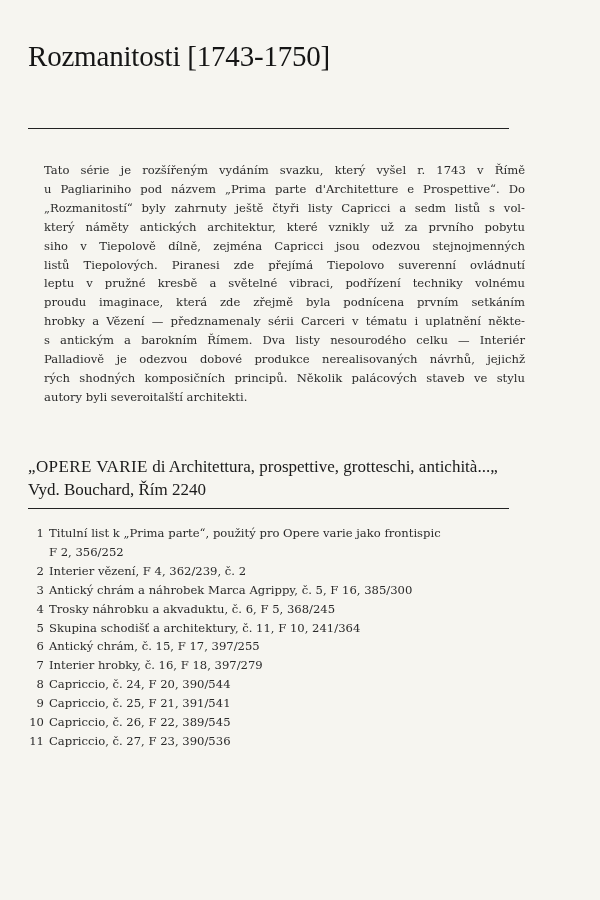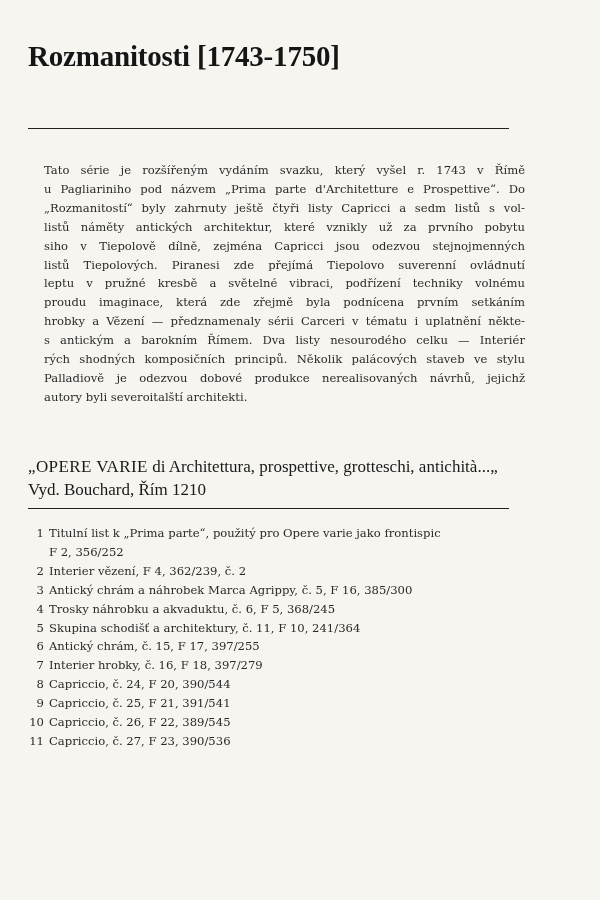--- a/index.html
+++ b/index.html
@@ -13,21 +13,21 @@
       position: relative;
       overflow: hidden;
       color: #1c1c1c;
     }
     .title {
       position: absolute;
       left: 28px;
       top: 40px;
       font-family: "Liberation Serif", "DejaVu Serif", serif;
       font-size: 29px;
-      font-weight: bold;
+      font-weight: normal;
       letter-spacing: -0.2px;
       margin: 0;
       color: #151515;
       white-space: nowrap;
     }
     .rule {
       position: absolute;
       left: 28px;
       width: 481px;
       height: 0;
@@ -108,35 +108,35 @@
 <body>
 
 <h1 class="title">Rozmanitosti [1743-1750]</h1>
 
 <div class="rule r1"></div>
 
 <div class="body-text">
   <span class="line">Tato série je rozšířeným vydáním svazku, který vyšel r. 1743 v Římě</span>
   <span class="line">u Pagliariniho pod názvem „Prima parte d'Architetture e Prospettive“. Do</span>
   <span class="line">„Rozmanitostí“ byly zahrnuty ještě čtyři listy Capricci a sedm listů s vol-</span>
-  <span class="line">listů náměty antických architektur, které vznikly už za prvního pobytu</span>
+  <span class="line">který náměty antických architektur, které vznikly už za prvního pobytu</span>
   <span class="line">siho v Tiepolově dílně, zejména Capricci jsou odezvou stejnojmenných</span>
   <span class="line">listů Tiepolových. Piranesi zde přejímá Tiepolovo suverenní ovládnutí</span>
   <span class="line">leptu v pružné kresbě a světelné vibraci, podřízení techniky volnému</span>
   <span class="line">proudu imaginace, která zde zřejmě byla podnícena prvním setkáním</span>
   <span class="line">hrobky a Vězení — předznamenaly sérii Carceri v tématu i uplatnění někte-</span>
   <span class="line">s antickým a barokním Římem. Dva listy nesourodého celku — Interiér</span>
+  <span class="line">Palladiově je odezvou dobové produkce nerealisovaných návrhů, jejichž</span>
   <span class="line">rých shodných komposičních principů. Několik palácových staveb ve stylu</span>
-  <span class="line">Palladiově je odezvou dobové produkce nerealisovaných návrhů, jejichž</span>
   <span class="line last">autory byli severoitalští architekti.</span>
 </div>
 
 <div class="edition">
   <div><span class="caps">„OPERE VARIE</span><span> di Architettura, prospettive, grotteschi, antichità...„</span></div>
-  <div>Vyd. Bouchard, Řím 1210</div>
+  <div>Vyd. Bouchard, Řím 2240</div>
 </div>
 
 <div class="rule r2"></div>
 
 <ol class="plate-list">
   <li>
     <span class="num">1</span>
     <span class="desc"><span>Titulní list k „Prima parte“, použitý pro Opere varie jako frontispic</span><span class="cont">F 2, 356/252</span></span>
   </li>
   <li>

